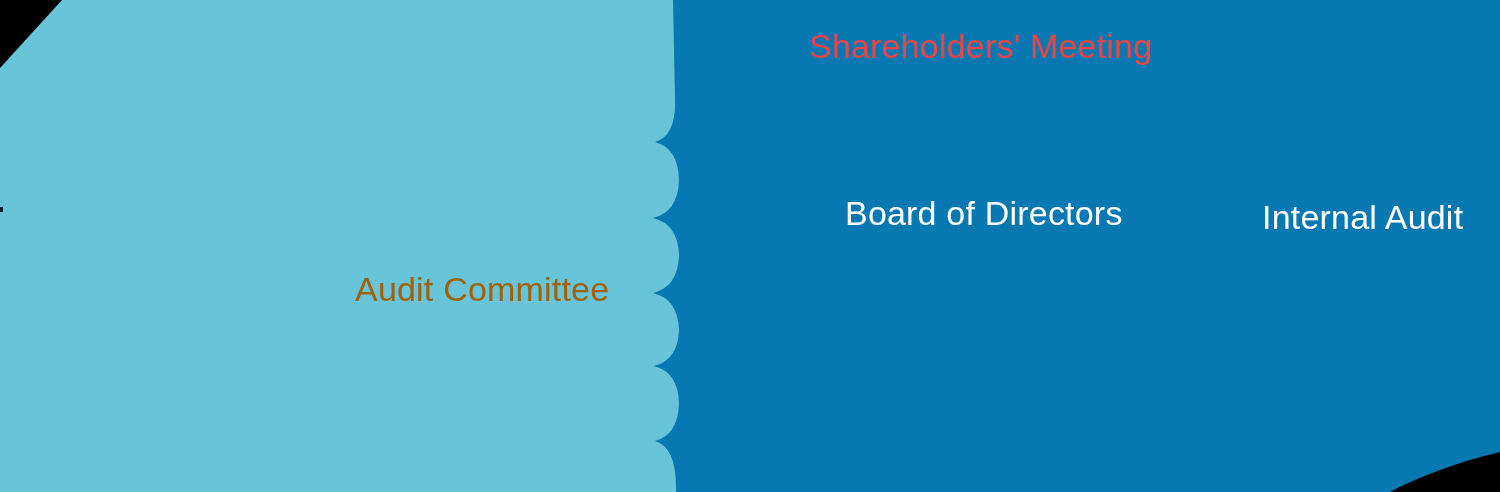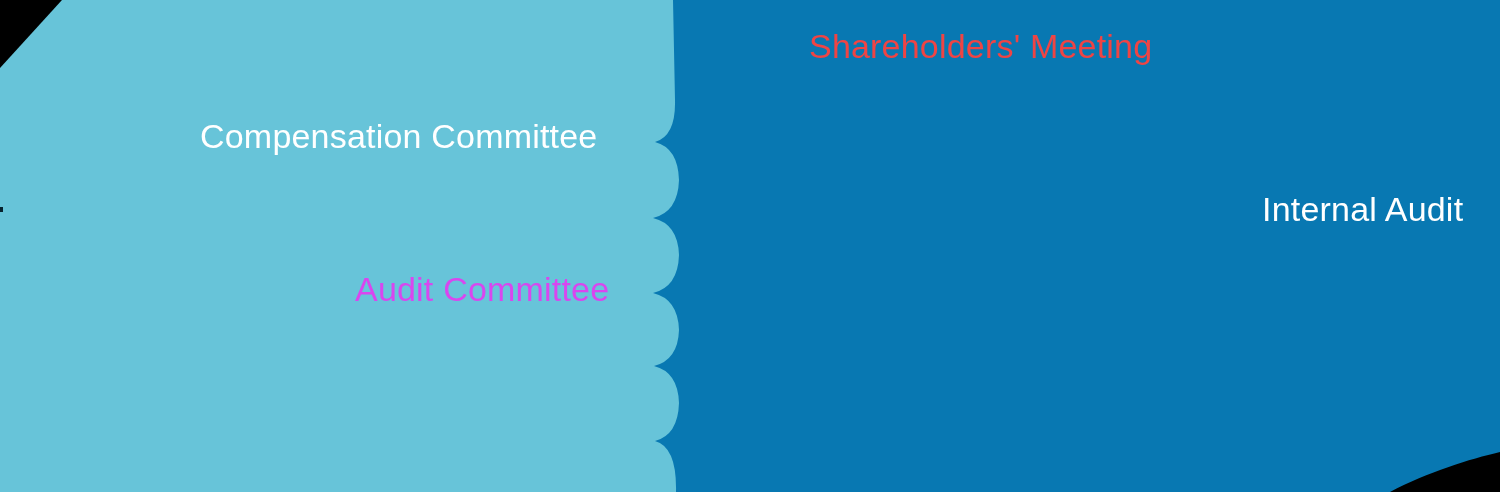--- a/index.html
+++ b/index.html
@@ -57,22 +57,22 @@
              Q 678 148 655 142
              Q 676 136 675 100
              L 673 0
              Z" fill="#0878B2"></path>
 
     <rect x="0" y="207" width="3" height="5" fill="#06222e"></rect>
   </svg>
 
   <div class="label" style="left: 777px; top: 29px; color: #ef4444; margin-left: 32px;">Shareholders' Meeting</div>
 
+  <div class="label" style="left: 845px; top: 196px; color: rgb(255, 255, 255);">Board of Directors</div>
 
-  <div class="label" style="left: 1262px; top: 192px; color: rgb(255, 255, 255);">Internal Audit</div>
+  <div class="label" style="left: 1262px; top: 200px; color: rgb(255, 255, 255);">Internal Audit</div>
 
 
-  <div class="label" style="left: 200px; top: 119px; color: rgb(255, 255, 255);">Compensation Committee</div>
 
-  <div class="label" style="left: 355px; top: 272px; color: #d946ef; text-align: right;">Audit Committee</div>
+  <div class="label" style="left: 355px; top: 272px; color: #a16207; text-align: right;">Audit Committee</div>
 
 
 </div>
 
 </body></html>

